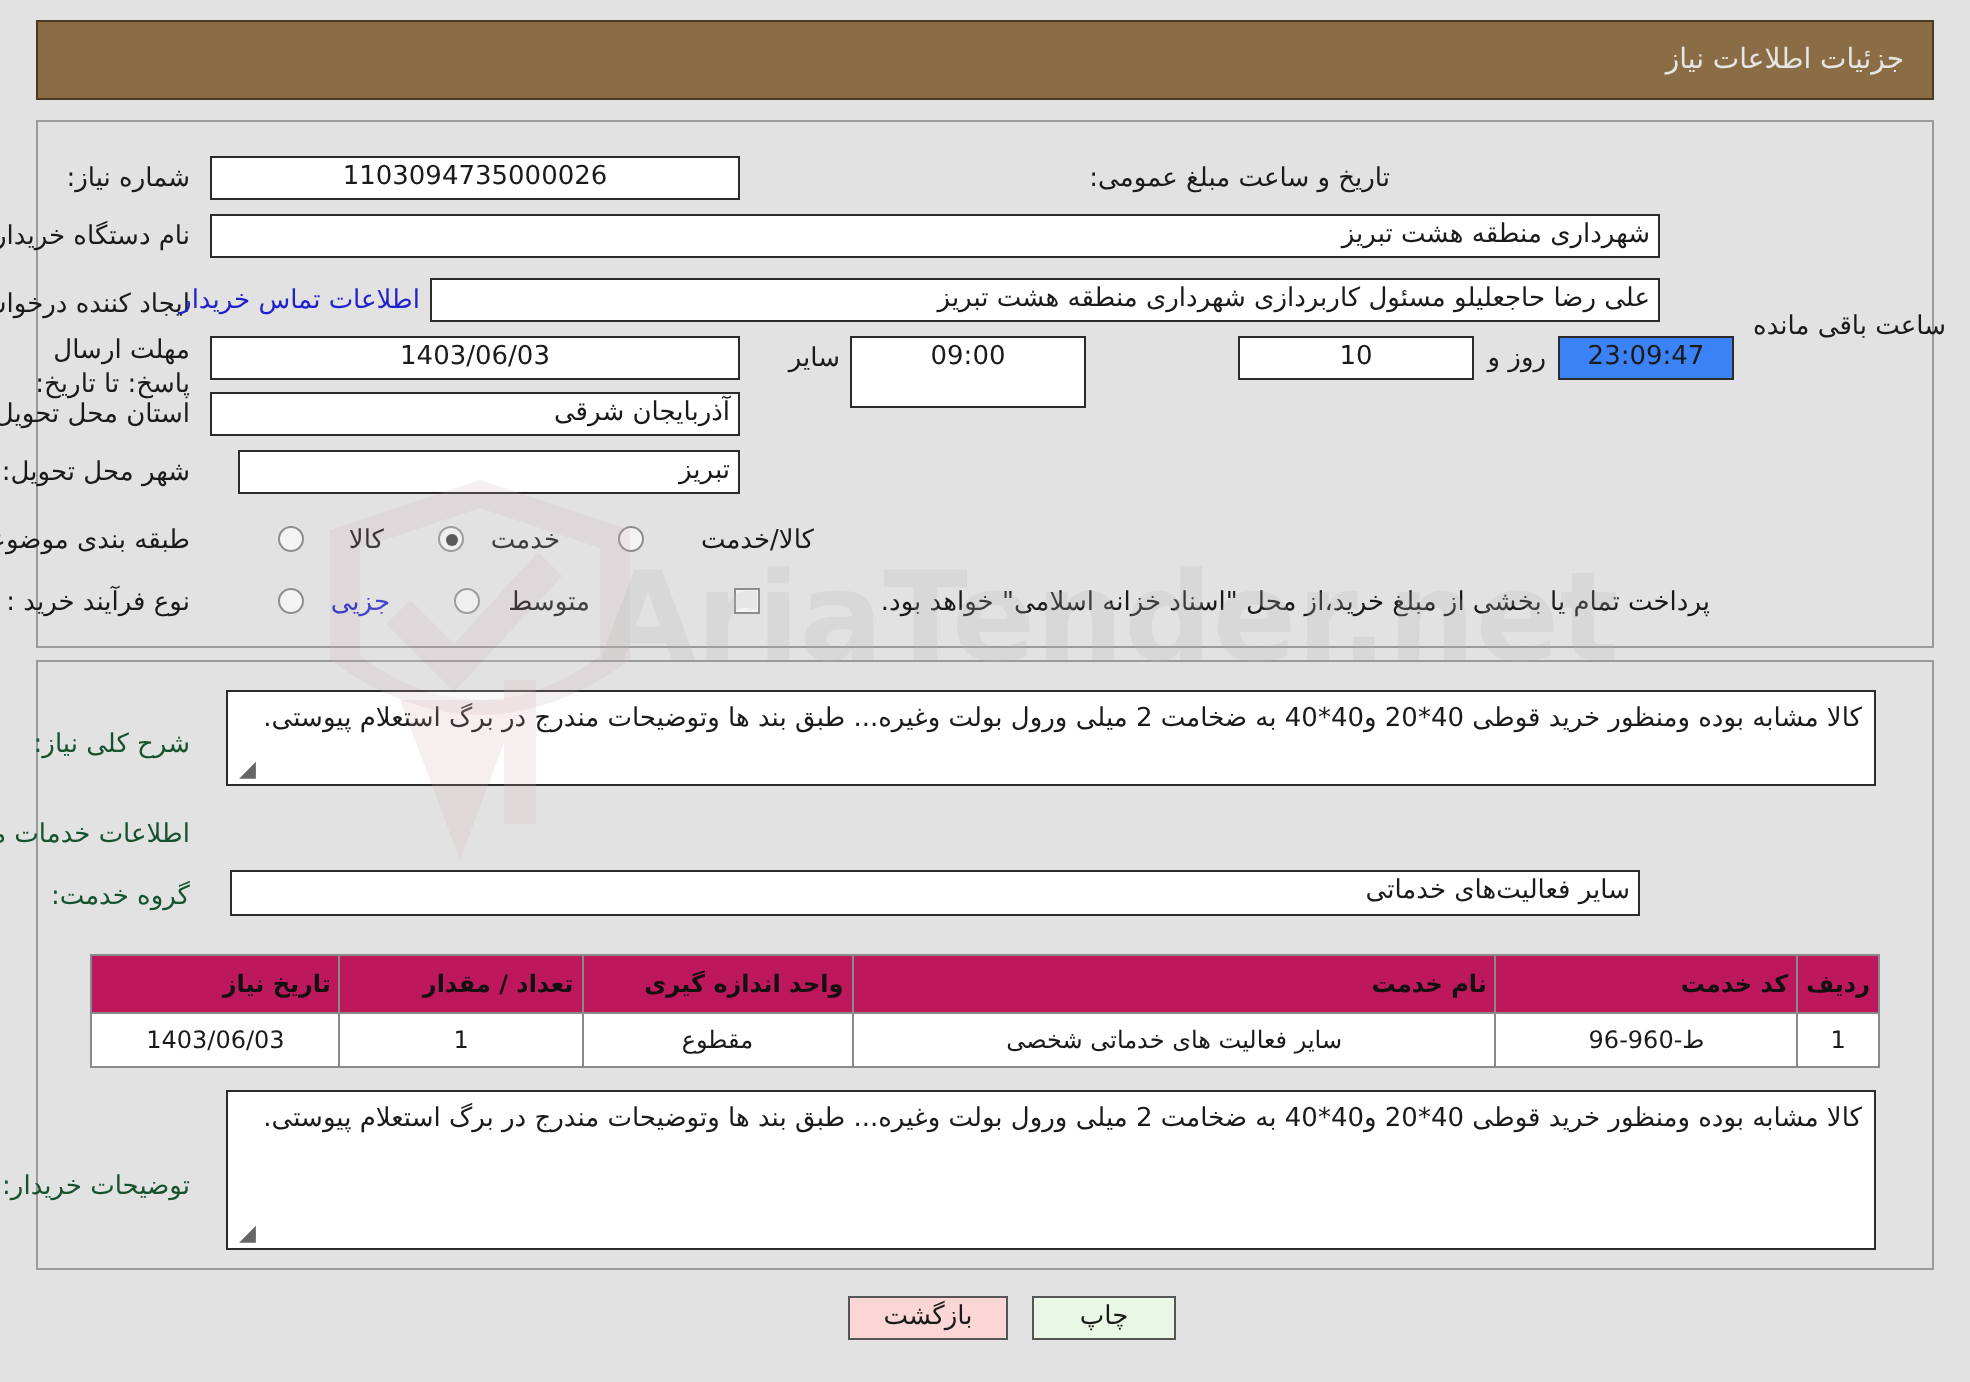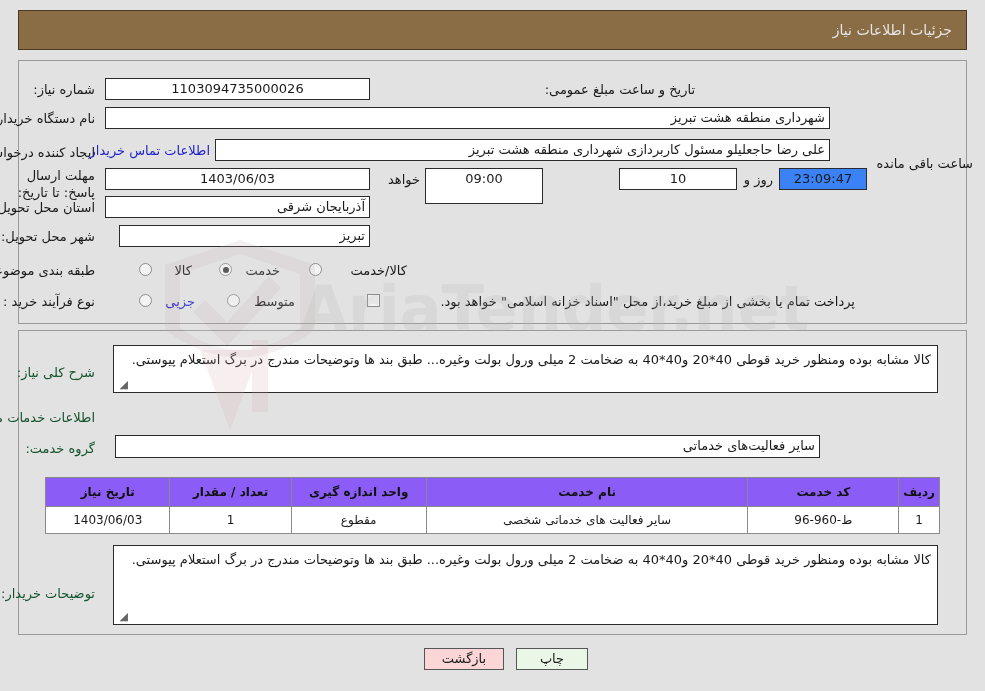--- a/index.html
+++ b/index.html
@@ -162,27 +162,27 @@
     position: absolute;
     left: 45px;
     top: 477px;
     width: 895px;
     border-collapse: collapse;
     font-size: 12px;
     background: #ffffff;
     direction: rtl;
   }
   .tbl th {
-    background: #8b5cf6;
+    background: #be185d;
     border: 1px solid #8a8a8a;
     color: #111;
     font-weight: bold;
     height: 28px;
     font-size: 12px;
-    text-align: center;
+    text-align: right;
     padding: 0 4px;
   }
   .tbl td {
     border: 1px solid #8a8a8a;
     height: 26px;
     text-align: center;
     color: #1a1a1a;
     padding: 0 4px;
     background: #ffffff;
   }
@@ -241,21 +241,21 @@
 
   <div class="lbl" style="right:890px; top:111px;">نام دستگاه خریدار:</div>
   <div class="fld right" style="right:155px; top:107px; width:725px; height:22px;">شهرداری منطقه هشت تبریز</div>
 
   <div class="lbl" style="right:890px; top:145px;">ایجاد کننده درخواست:</div>
   <div class="fld right" style="right:155px; top:139px; width:615px; height:22px;">علی رضا حاجعلیلو مسئول کاربردازی شهرداری منطقه هشت تبریز</div>
   <div class="linkish" style="right:775px; top:143px; left:auto;">اطلاعات تماس خریدار</div>
 
   <div class="lbl" style="right:890px; top:167px; text-align:right; width:90px; white-space:normal; line-height:17px;">مهلت ارسال پاسخ: تا تاریخ:</div>
   <div class="fld center" style="right:615px; top:168px; width:265px; height:22px;">1403/06/03</div>
-  <div class="plain" style="right:565px; top:172px;">خواهد</div>
+  <div class="plain" style="right:565px; top:172px;">سایر</div>
   <div class="fld center" style="right:442px; top:168px; width:118px; height:36px;">09:00</div>
   <div class="fld center" style="right:248px; top:168px; width:118px; height:22px;">10</div>
   <div class="plain" style="right:212px; top:172px;">روز و</div>
   <div class="fld center cream" style="right:118px; top:168px; width:88px; height:22px;">23:09:47</div>
   <div class="plain" style="right:12px; top:156px; left:auto;">ساعت باقی مانده</div>
 
   <div class="lbl" style="right:890px; top:200px;">استان محل تحویل:</div>
   <div class="fld right" style="right:615px; top:196px; width:265px; height:22px;">آذربایجان شرقی</div>
 
   <div class="lbl" style="right:890px; top:229px;">شهر محل تحویل:</div>

